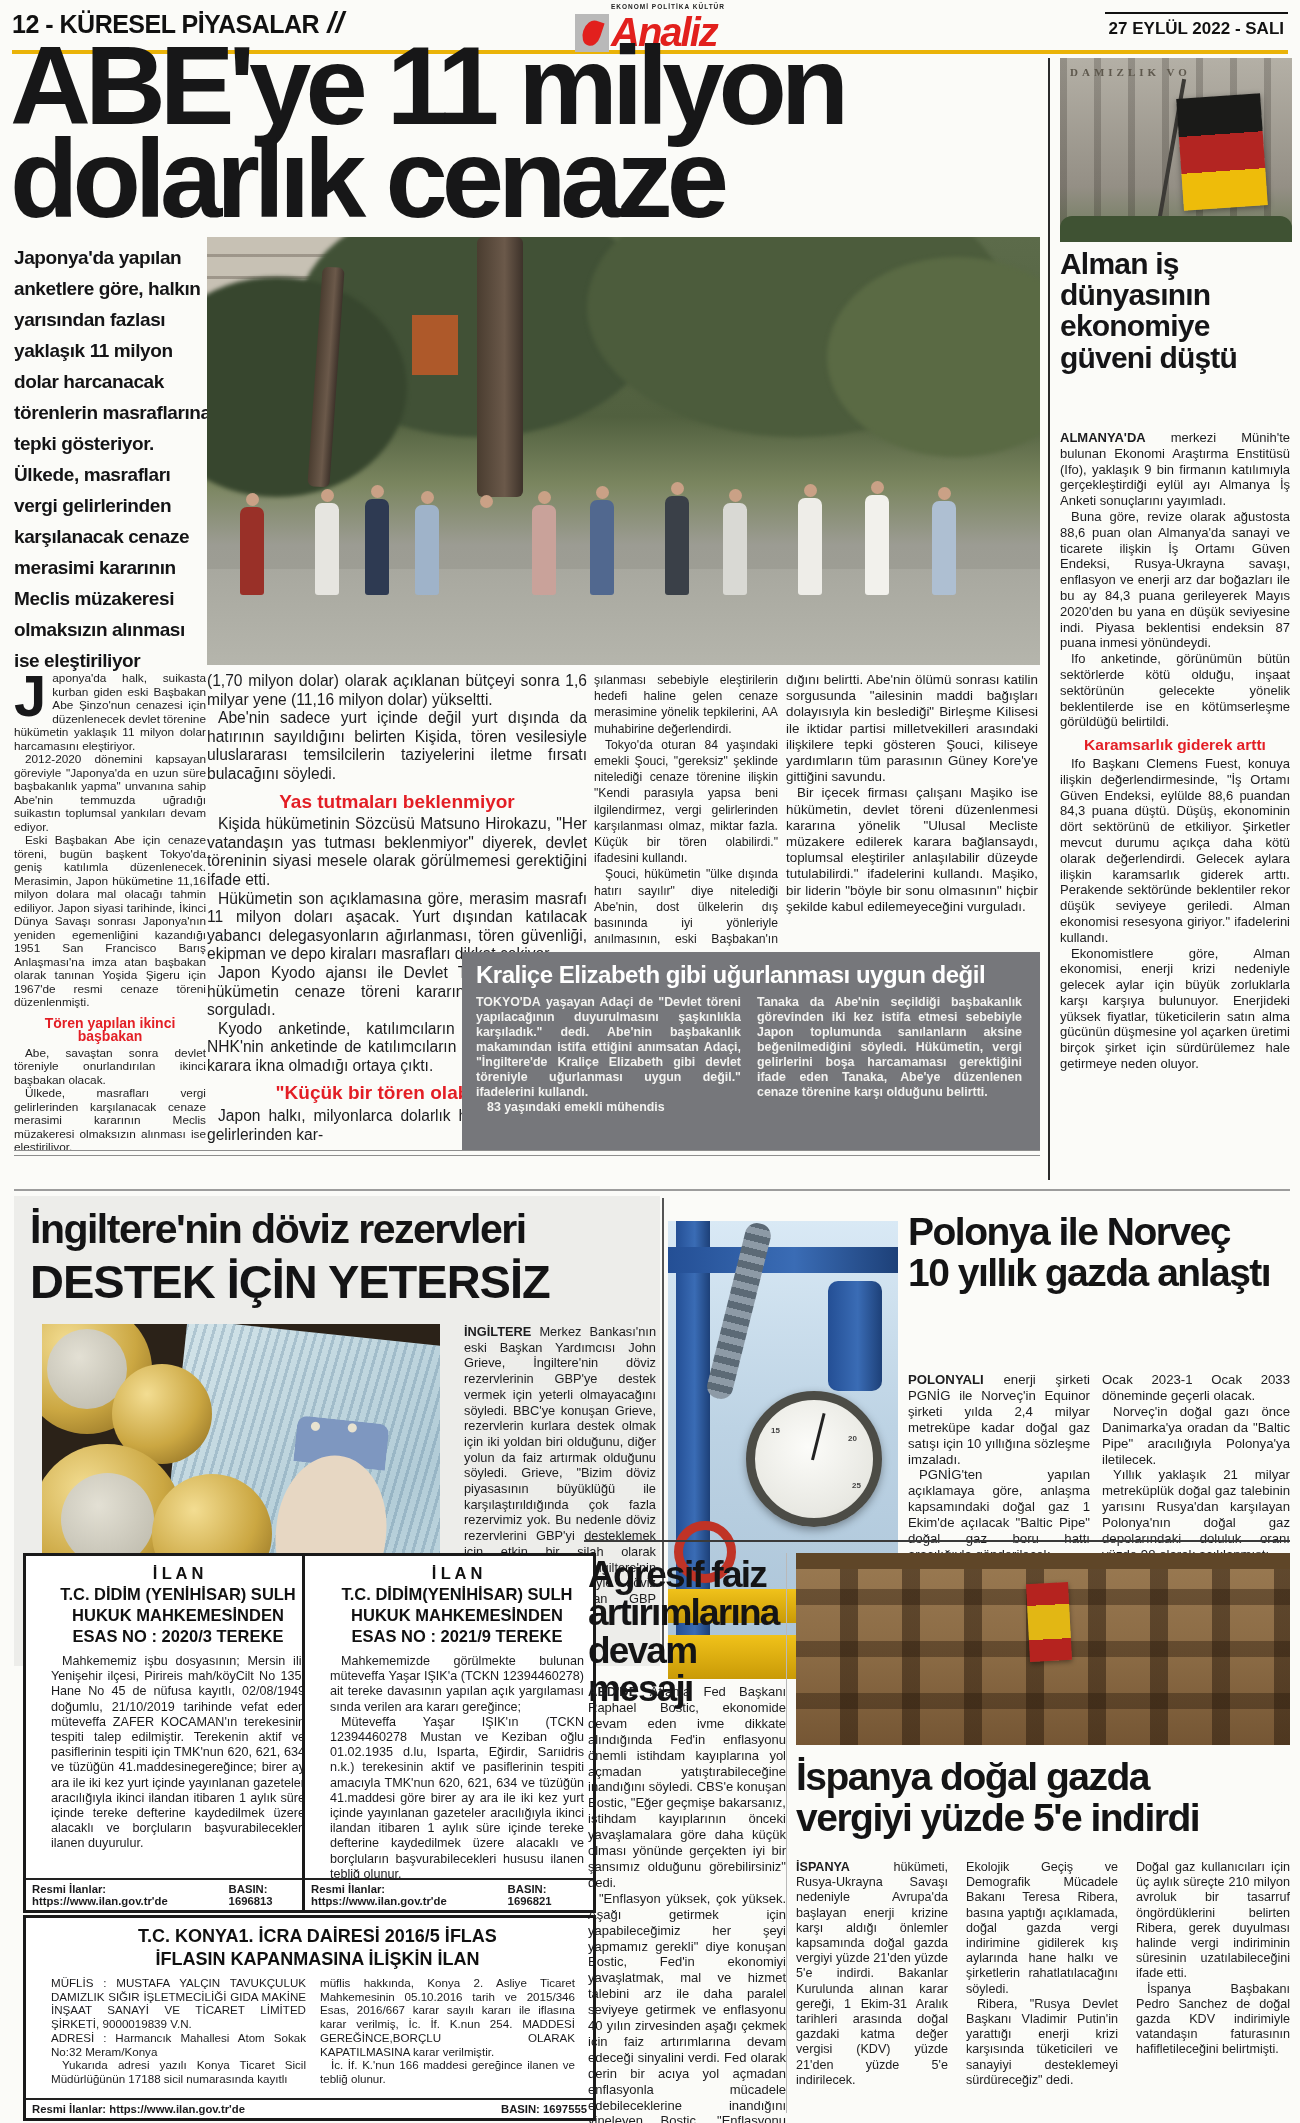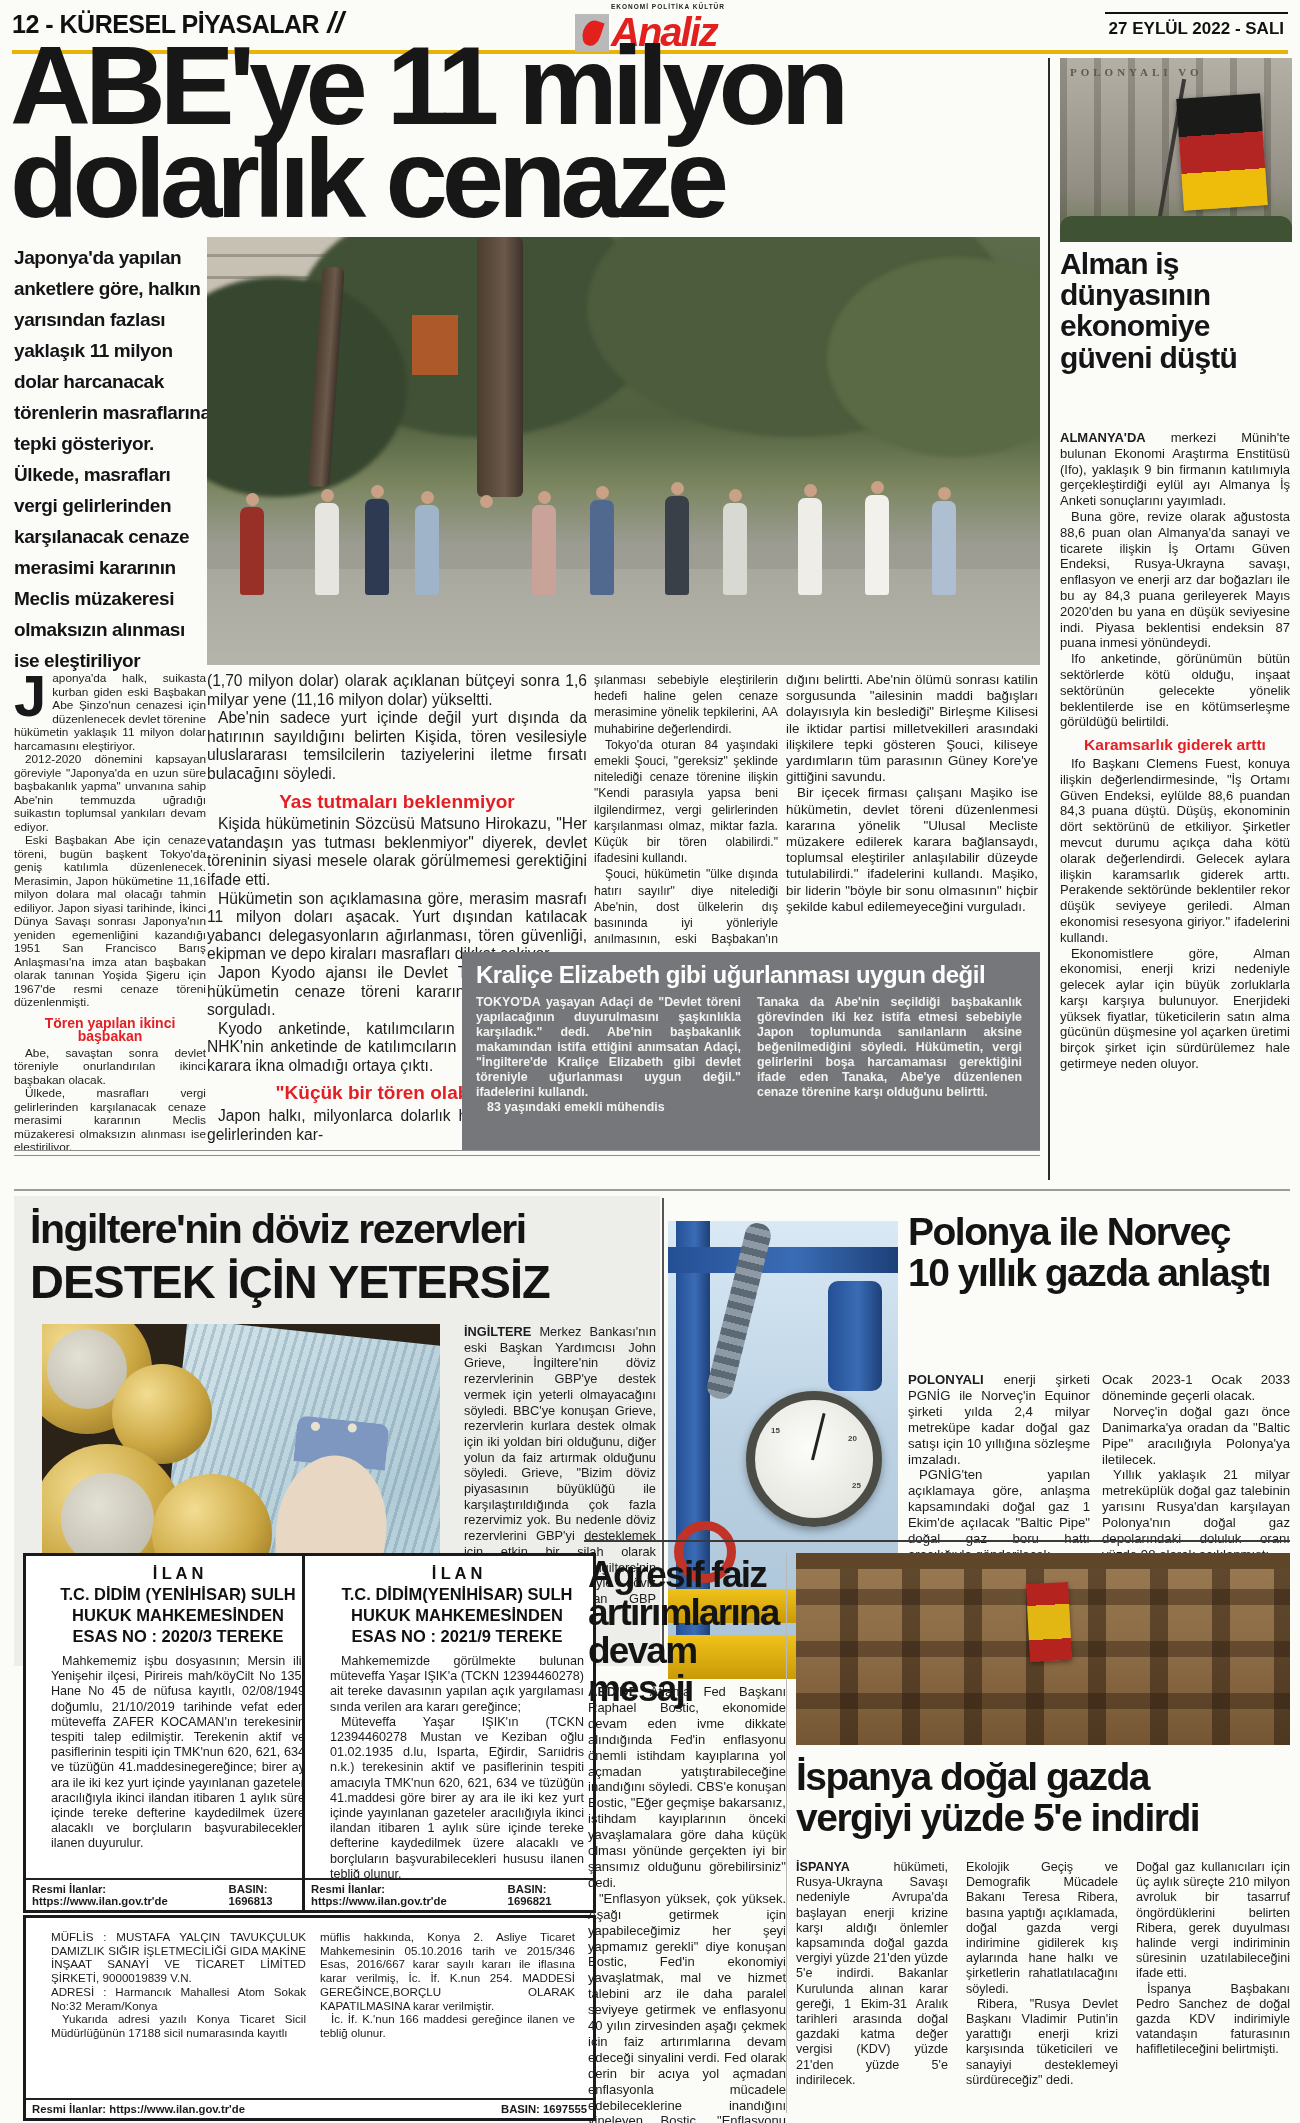--- a/index.html
+++ b/index.html
@@ -201,21 +201,21 @@
     <span class="pave"></span>
     <span class="crowd">
       <i></i><i></i><i></i><i></i><i></i><i></i><i></i><i></i><i></i><i></i><i></i><i></i>
     </span>
   </div>
 
   <div class="abs vrule-side"></div>
 
   <div class="photo ph-german">
     <span class="cols"></span>
-    <span class="inscr">POLONYALI VO</span>
+    <span class="inscr">DAMIZLIK VO</span>
     <span class="dpole"></span>
     <span class="dflag"></span>
     <span class="hedge"></span>
   </div>
 
   <div class="abs side-head">Alman iş dünyasının ekonomiye güveni düştü</div>
 
   <div class="abs side-body bt">
     <p><span class="lead">ALMANYA'DA</span> <span>merkezi Münih'te bulunan Ekonomi Araştırma Enstitüsü (Ifo), yaklaşık 9 bin firmanın katılımıyla gerçekleştirdiği eylül ayı Almanya İş Anketi sonuçlarını yayımladı.</span></p>
     <p class="ind">Buna göre, revize olarak ağustosta 88,6 puan olan Almanya'da sanayi ve ticarete ilişkin İş Ortamı Güven Endeksi, Rusya-Ukrayna savaşı, enflasyon ve enerji arz dar boğazları ile bu ay 84,3 puana gerileyerek Mayıs 2020'den bu yana en düşük seviyesine indi. Piyasa beklentisi endeksin 87 puana inmesi yönündeydi.</p>
@@ -359,20 +359,24 @@
       </div>
     </div>
     <div class="lbox-foot">
       <span>Resmi İlanlar: https://www.ilan.gov.tr'de</span>
       <span>BASIN: 1696821</span>
     </div>
   </div>
 
   <div class="abs lbox konya">
     <div class="lbox-inner">
+      <div class="lbox-title">
+        <div>T.C. KONYA1. İCRA DAİRESİ 2016/5 İFLAS</div>
+        <div>İFLASIN KAPANMASINA İLİŞKİN İLAN</div>
+      </div>
       <div class="konya-cols">
         <div class="konya-col">
           <p style="margin:0;">MÜFLİS : MUSTAFA YALÇIN TAVUKÇULUK DAMIZLIK SIĞIR İŞLETMECİLİĞİ GIDA MAKİNE İNŞAAT SANAYİ VE TİCARET LİMİTED ŞİRKETİ, 9000019839 V.N.</p>
           <p style="margin:0;">ADRESİ : Harmancık Mahallesi Atom Sokak No:32 Meram/Konya</p>
           <p style="margin:0;" class="ind">Yukarıda adresi yazılı Konya Ticaret Sicil Müdürlüğünün 17188 sicil numarasında kayıtlı</p>
         </div>
         <div class="konya-col">
           <p style="margin:0;">müflis hakkında, Konya 2. Asliye Ticaret Mahkemesinin 05.10.2016 tarih ve 2015/346 Esas, 2016/667 karar sayılı kararı ile iflasına karar verilmiş, İc. İf. K.nun 254. MADDESİ GEREĞİNCE,BORÇLU OLARAK KAPATILMASINA karar verilmiştir.</p>
           <p style="margin:0;" class="ind">İc. İf. K.'nun 166 maddesi gereğince ilanen ve tebliğ olunur.</p>
         </div>

